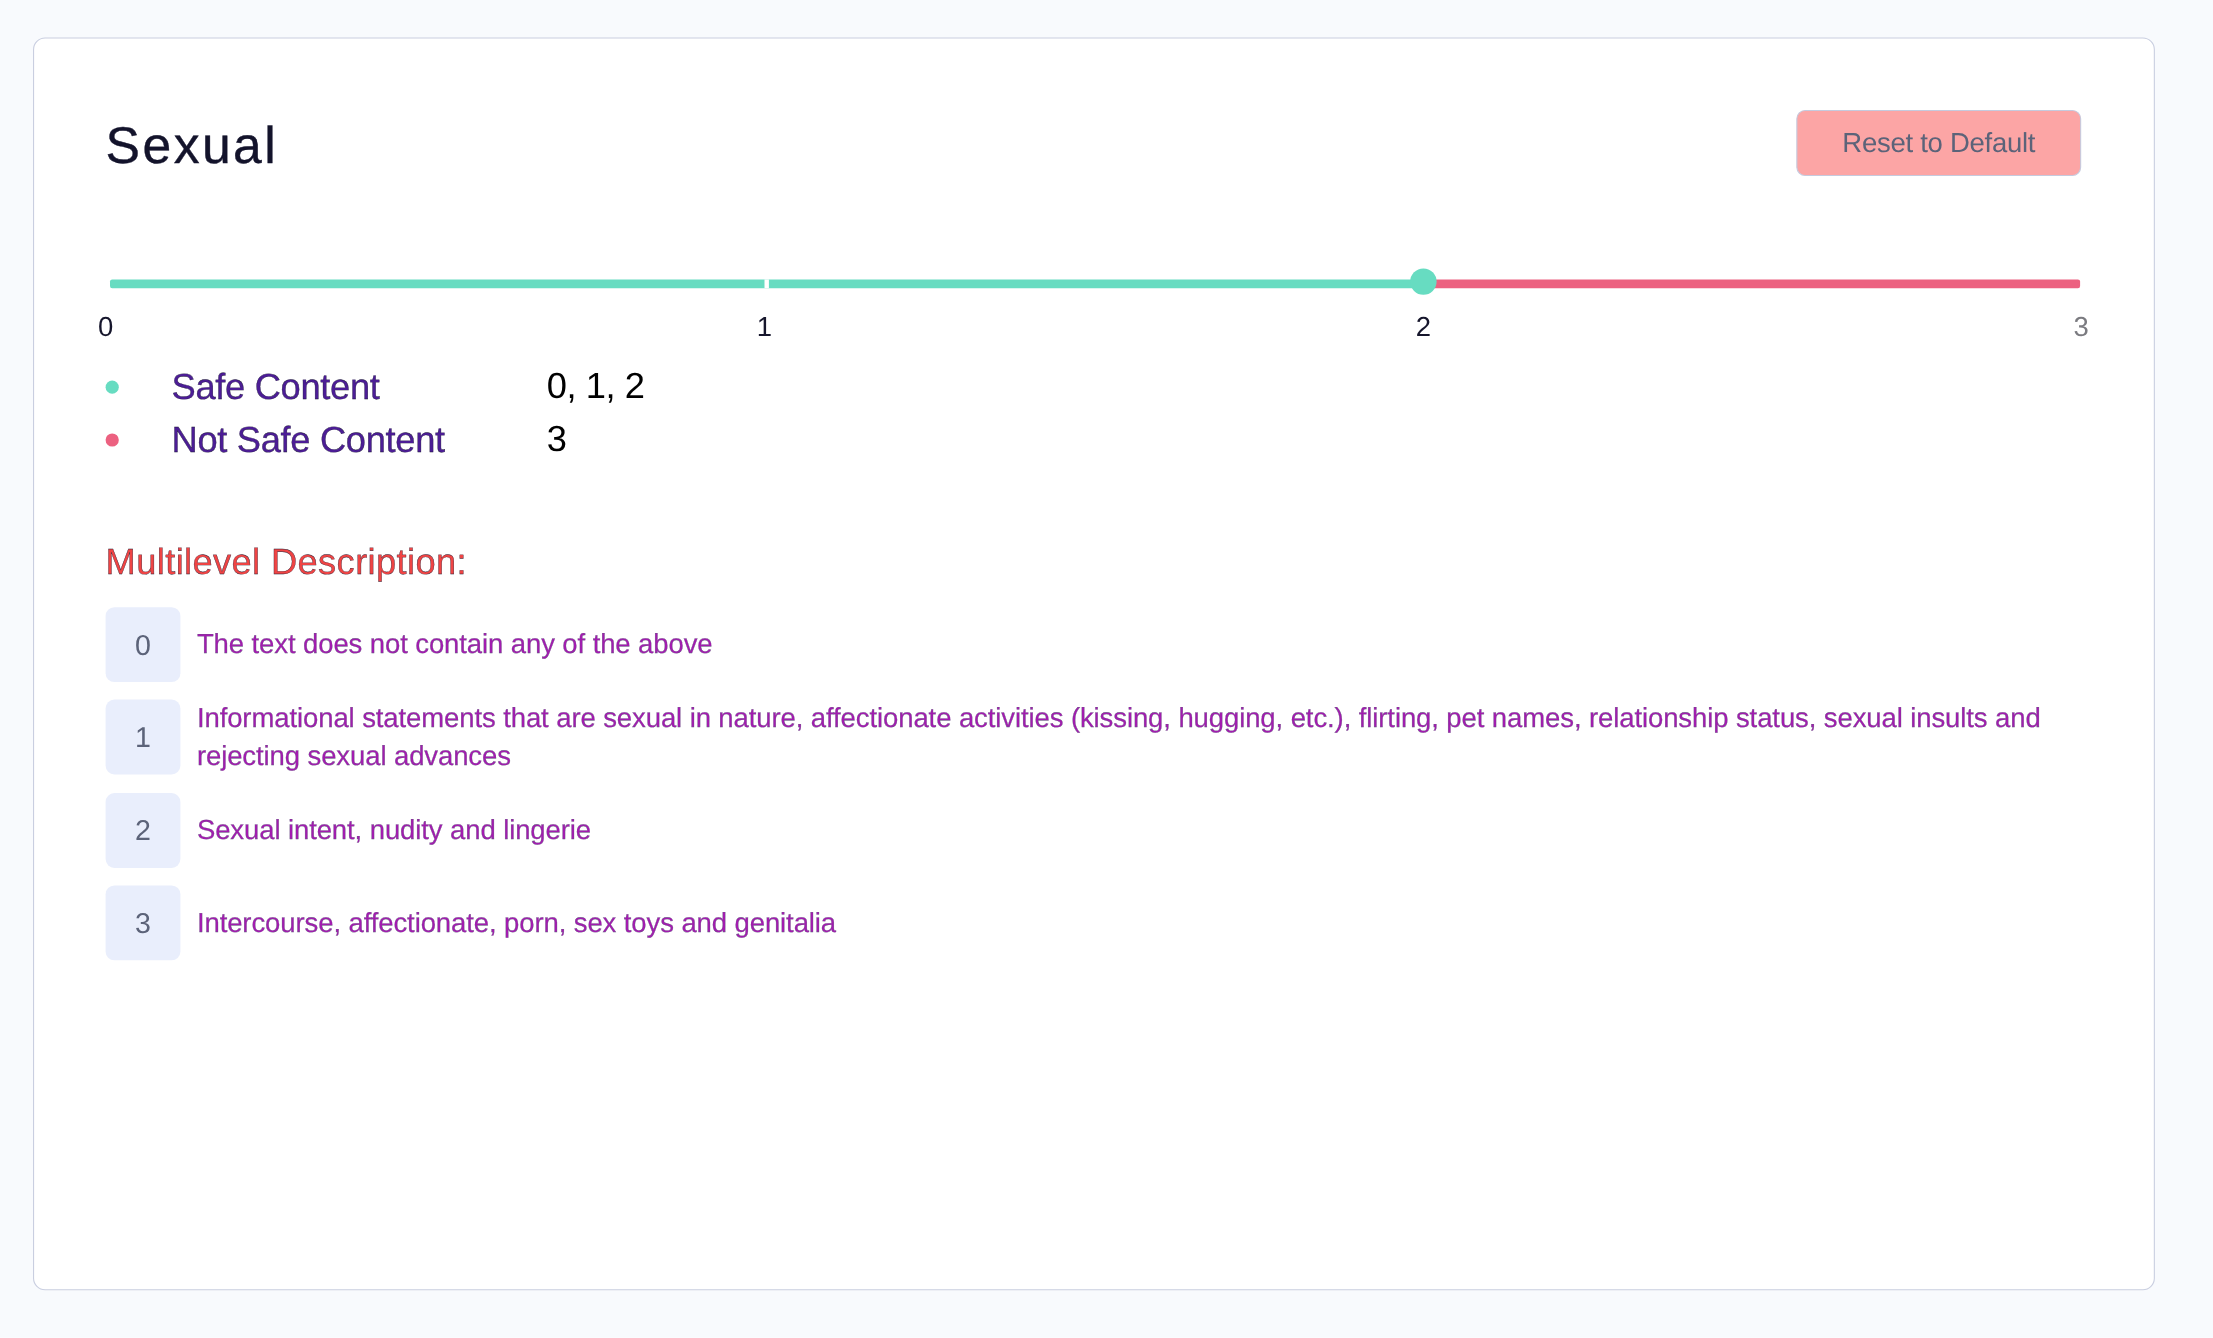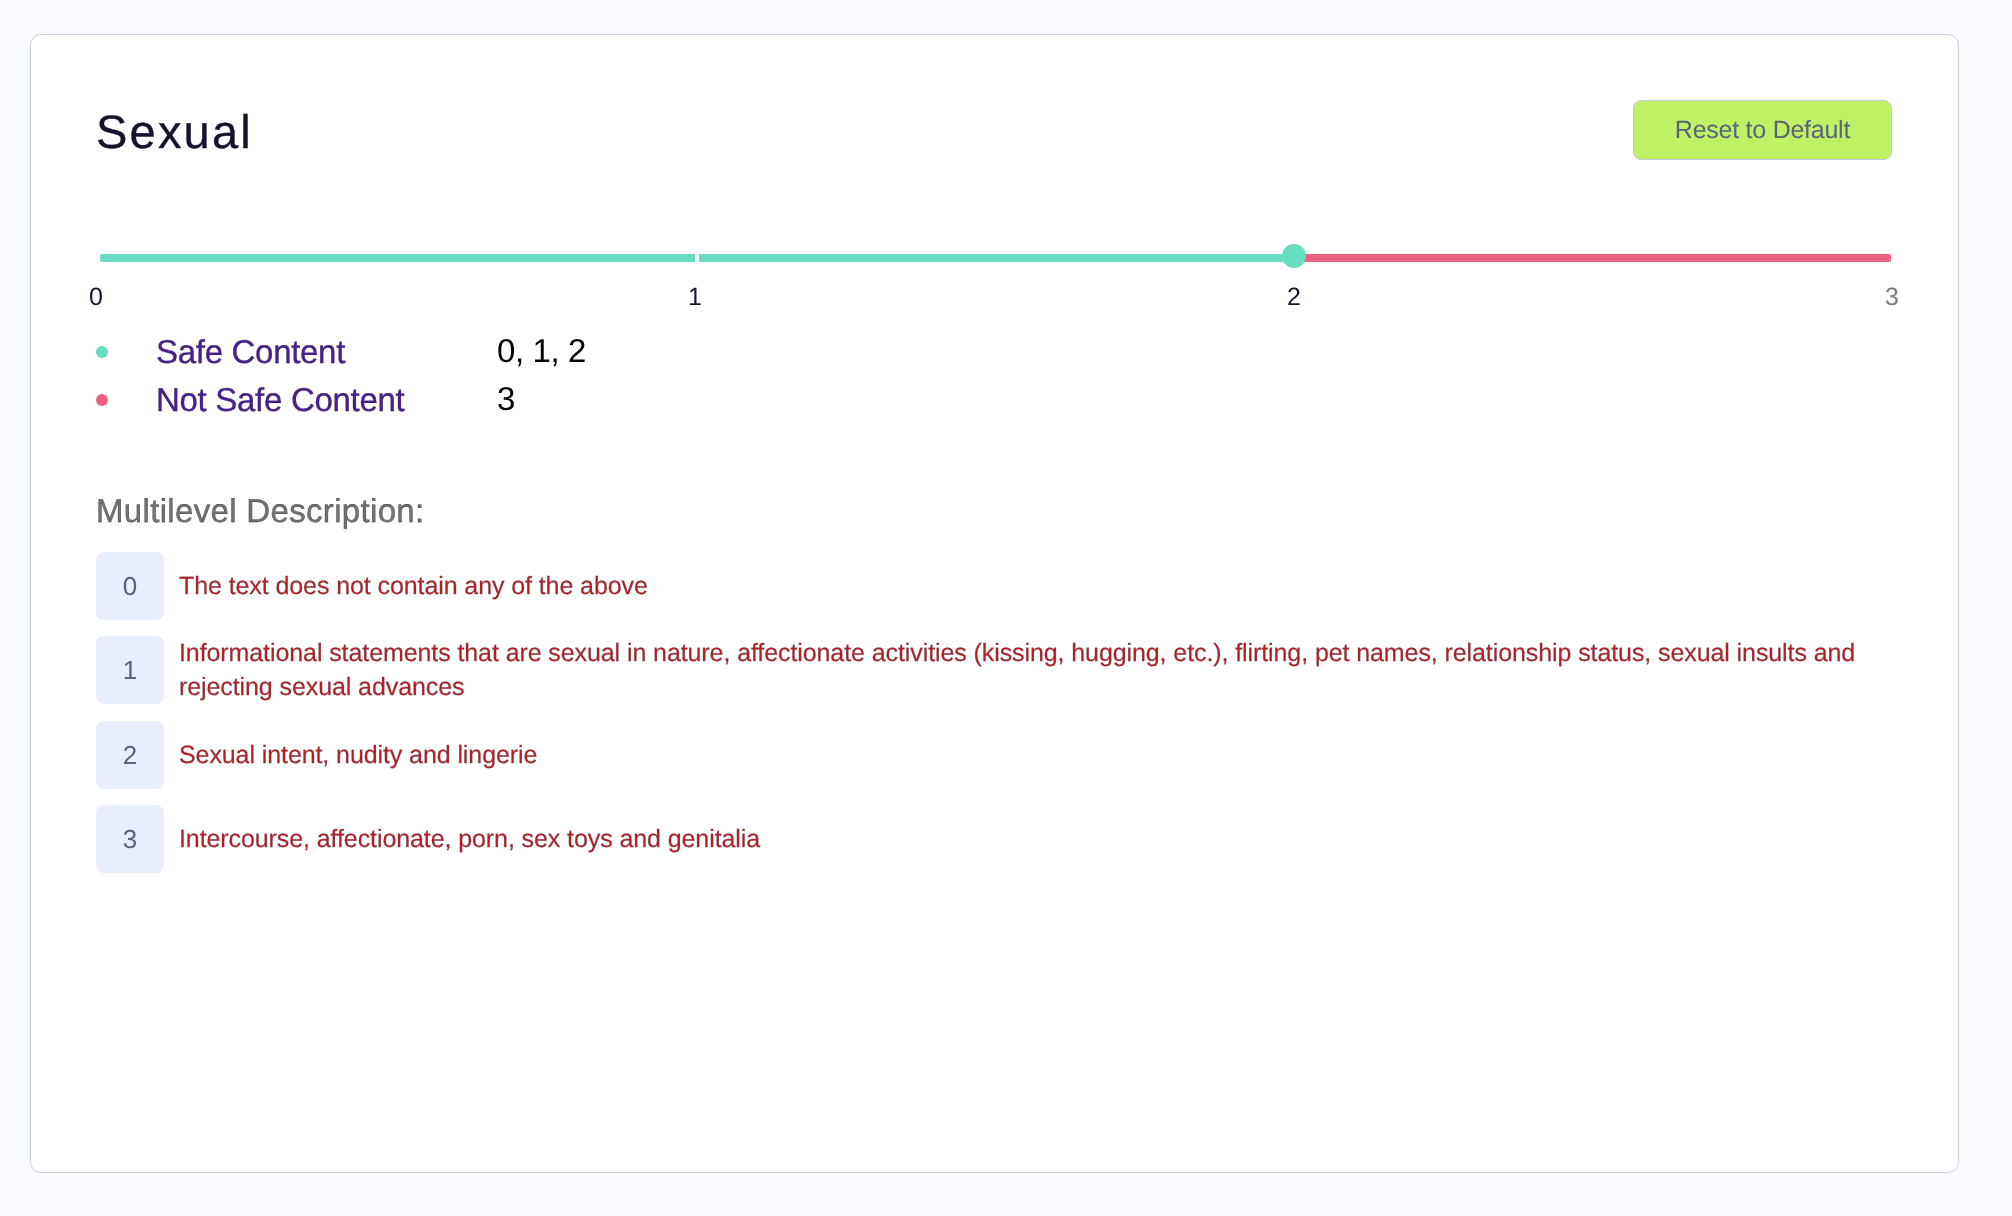--- a/index.html
+++ b/index.html
@@ -7,21 +7,21 @@
     font-family:"Liberation Sans",sans-serif;
     -webkit-font-smoothing:antialiased;overflow:hidden;text-rendering:geometricPrecision;}
   #root{position:relative;width:1756px;height:1216px;}
   .card{position:absolute;left:30px;top:34px;width:1929px;height:1139px;
     background:#fff;border:1px solid #c9cee0;border-radius:11px;}
 
   
   .title{position:absolute;left:96px;top:108px;font-size:47px;line-height:47px;
     font-weight:400;color:#13132b;letter-spacing:2.2px;white-space:nowrap;-webkit-text-stroke:0.35px #13132b;}
   .reset-btn{position:absolute;left:1633px;top:100px;width:259px;height:60px;
-    background:#bef264;border:1px solid #c5cade;border-radius:8px;
+    background:#fca5a5;border:1px solid #c5cade;border-radius:8px;
     font-family:"Liberation Sans",sans-serif;font-size:25px;color:#5c6379;letter-spacing:-0.25px;
     display:flex;align-items:center;justify-content:center;cursor:pointer;}
 
   .subtitle{position:absolute;left:96px;top:186px;font-size:33px;line-height:33px;letter-spacing:0.15px;
     font-weight:400;color:#16162c;white-space:nowrap;-webkit-text-stroke:0.3px #16162c;}
 
   
   .slider{position:absolute;left:100px;top:254px;width:1791px;height:8px;}
   .tr-g{position:absolute;top:0;height:8px;background:#67dcc1;border-radius:2px;}
   .tr-r{position:absolute;top:0;height:8px;background:#ec6180;border-radius:2px;}
@@ -34,26 +34,26 @@
   
   .lrow{position:absolute;left:96px;height:44px;}
   .dot{position:absolute;left:0;top:11px;width:12px;height:12px;border-radius:50%;}
   .lname{position:absolute;left:60px;top:0;font-size:33px;line-height:33px;letter-spacing:-0.3px;
     color:#4c1d95;white-space:nowrap;-webkit-text-stroke:0.3px #16162c;}
   .lval{position:absolute;left:401px;top:-1px;font-size:33px;line-height:33px;letter-spacing:-0.4px;
     color:#000000;white-space:nowrap;}
 
   
   .mlhead{position:absolute;left:96px;top:494px;font-size:33px;line-height:33px;letter-spacing:0.33px;
-    color:#737373;white-space:nowrap;-webkit-text-stroke:0.3px #16162c;}
+    color:#ef4444;white-space:nowrap;-webkit-text-stroke:0.3px #16162c;}
   .mrow{position:absolute;left:96px;width:1800px;}
   .badge{position:absolute;left:0;top:0;width:68px;height:68px;
     background:#e9eefc;border-radius:8px;display:flex;align-items:center;
     justify-content:center;font-size:26px;line-height:26px;color:#5c6379;}
-  .mtext{margin-left:83px;font-size:25px;line-height:34px;color:#b91c1c;letter-spacing:-0.09px;-webkit-text-stroke:0.25px #5c6379;}
+  .mtext{margin-left:83px;font-size:25px;line-height:34px;color:#a21caf;letter-spacing:-0.09px;-webkit-text-stroke:0.25px #5c6379;}
 </style>
 </head>
 <body>
 
 <div id="root">
 <div class="card"></div>
 
   <div class="title">Sexual</div>
 
   <div class="reset-btn">

